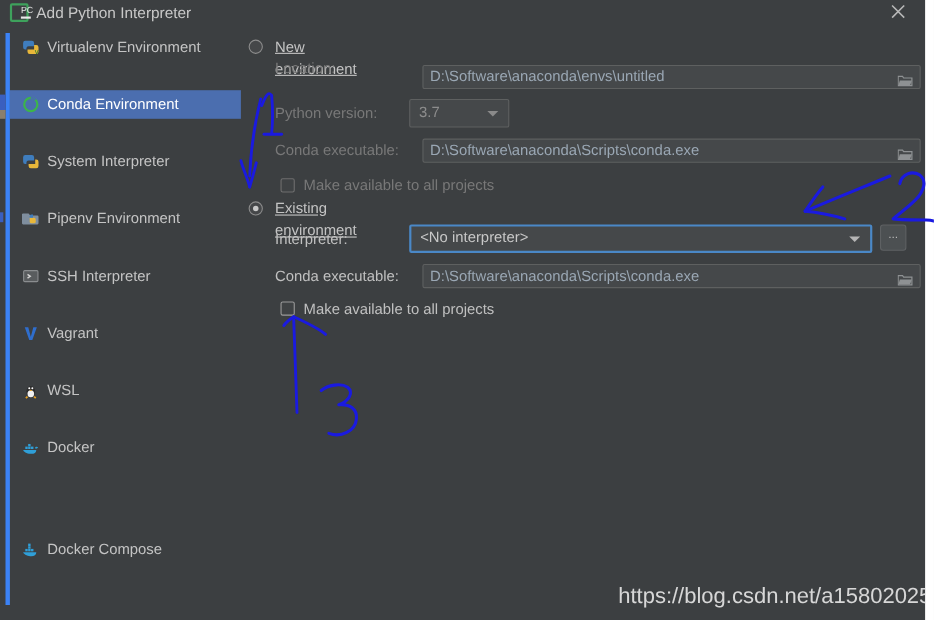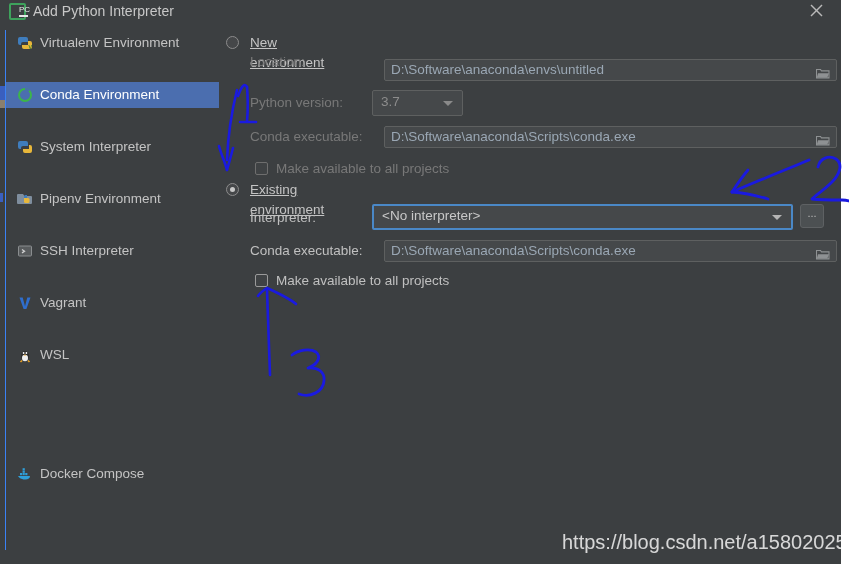--- a/index.html
+++ b/index.html
@@ -62,21 +62,21 @@
     width: 34px; height: 24px;
     cursor: pointer;
   }
   #close-btn svg { position: absolute; left: 10px; top: 4px; }
 
   
   #sidebar {
     position: absolute;
     left: 5px; top: 30px;
     width: 214px; height: 520px;
-    border-left: 1px solid #3b82f6;
+    border-left: 4px solid #3b82f6;
   }
   .side-item {
     position: relative;
     height: 26px;
     line-height: 26px;
     padding-left: 34px;
     font-size: 13.5px;
     color: #c4c4c4;
     cursor: default;
     white-space: nowrap;
@@ -339,20 +339,33 @@
           <ellipse cx="9" cy="12" rx="3" ry="3.2" fill="#f0f0f0"></ellipse>
           <circle cx="7.6" cy="7" r="0.9" fill="#fff"></circle>
           <circle cx="10.4" cy="7" r="0.9" fill="#fff"></circle>
           <path d="M9 8.2l-1.3 1.2h2.6z" fill="#e8a020"></path>
           <path d="M6 14.5l-1.5 1.5M12 14.5l1.5 1.5" stroke="#e8a020" stroke-width="1.6"></path>
         </svg>
       </span>
       <span>WSL</span>
     </div>
 
+    <div class="side-item" style="top:182px;">
+      <span class="ico">
+        <svg width="18" height="18" viewBox="0 0 18 18">
+          <rect x="4" y="8" width="2.2" height="2.2" fill="#2f9fd8"></rect>
+          <rect x="6.6" y="8" width="2.2" height="2.2" fill="#2f9fd8"></rect>
+          <rect x="9.2" y="8" width="2.2" height="2.2" fill="#2f9fd8"></rect>
+          <rect x="6.6" y="5.6" width="2.2" height="2.2" fill="#2f9fd8"></rect>
+          <path d="M2 11h12c0 2.2-1.8 3.6-4.5 3.6S3 13.5 2 11z" fill="#2f9fd8"></path>
+          <path d="M13 8.5c1.2-.8 2.3-.3 2.6.2-.3.9-1.3 1.4-2.6 1.1z" fill="#2f9fd8"></path>
+        </svg>
+      </span>
+      <span>Docker</span>
+    </div>
 
     <div class="side-item" style="top:208px;margin-top:41px;">
       <span class="ico">
         <svg width="18" height="18" viewBox="0 0 18 18">
           <rect x="4" y="8" width="2.2" height="2.2" fill="#2f9fd8"></rect>
           <rect x="6.6" y="8" width="2.2" height="2.2" fill="#2f9fd8"></rect>
           <rect x="9.2" y="8" width="2.2" height="2.2" fill="#2f9fd8"></rect>
           <rect x="6.6" y="5.6" width="2.2" height="2.2" fill="#2f9fd8"></rect>
           <rect x="6.6" y="3.2" width="2.2" height="2.2" fill="#2f9fd8"></rect>
           <path d="M2 11h12c0 2.2-1.8 3.6-4.5 3.6S3 13.5 2 11z" fill="#2f9fd8"></path>

